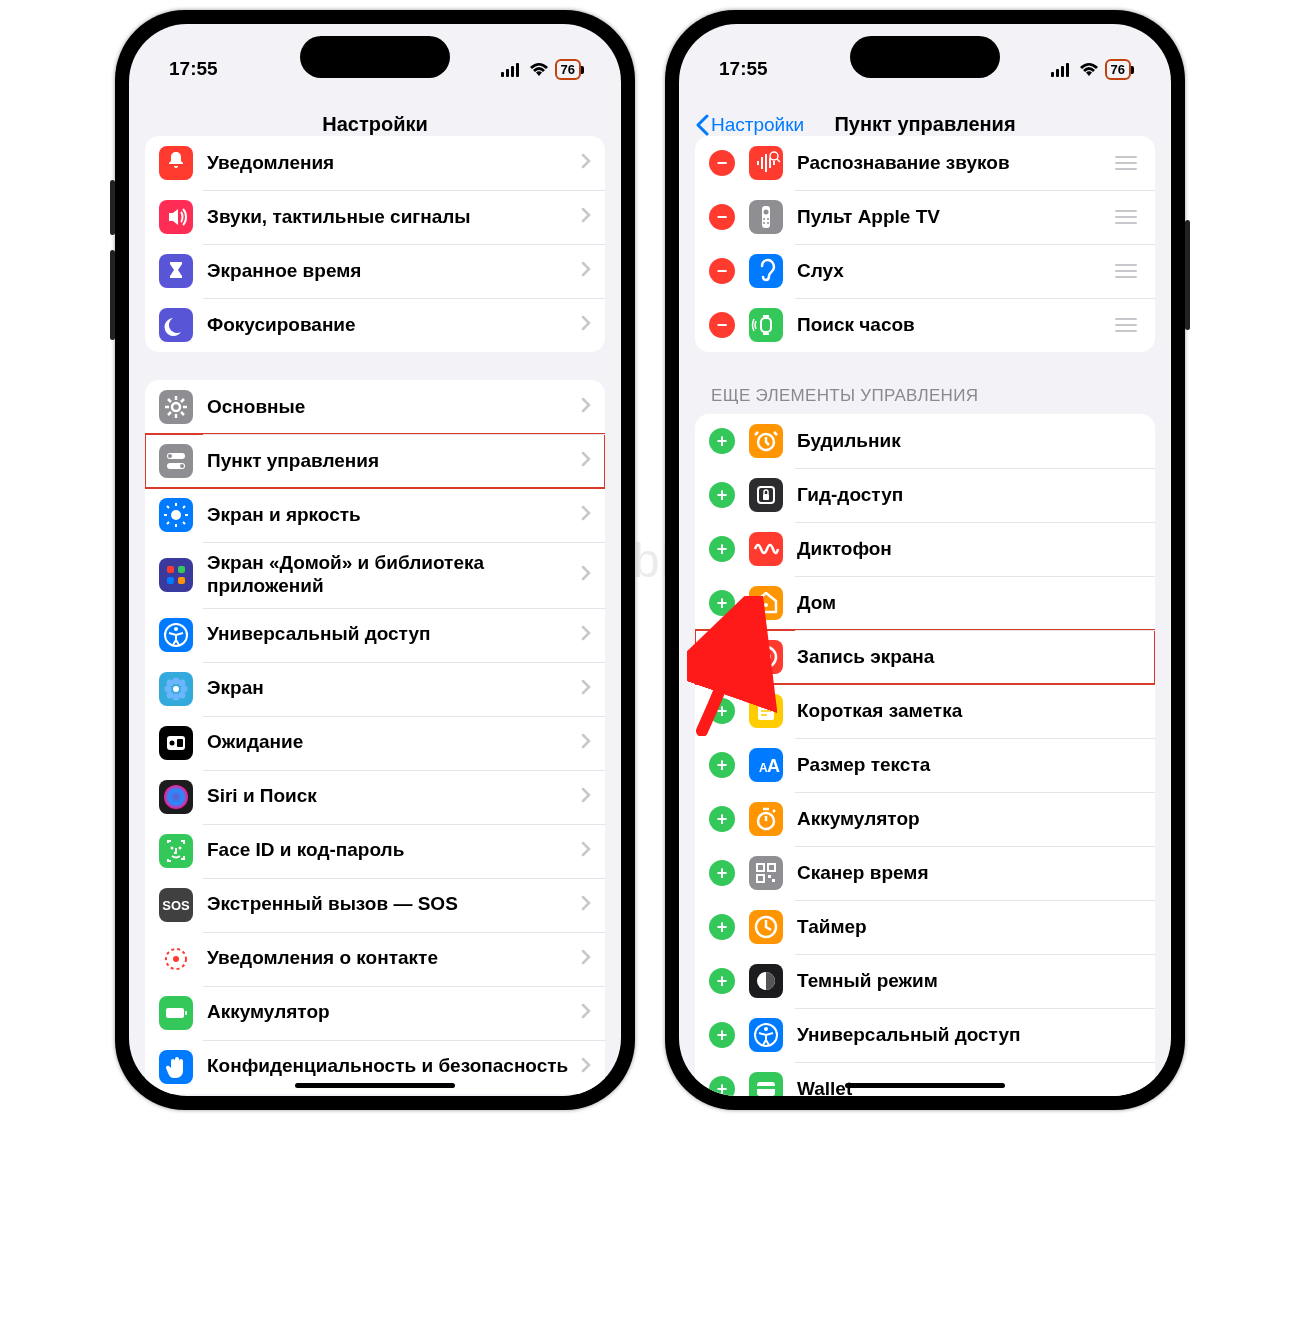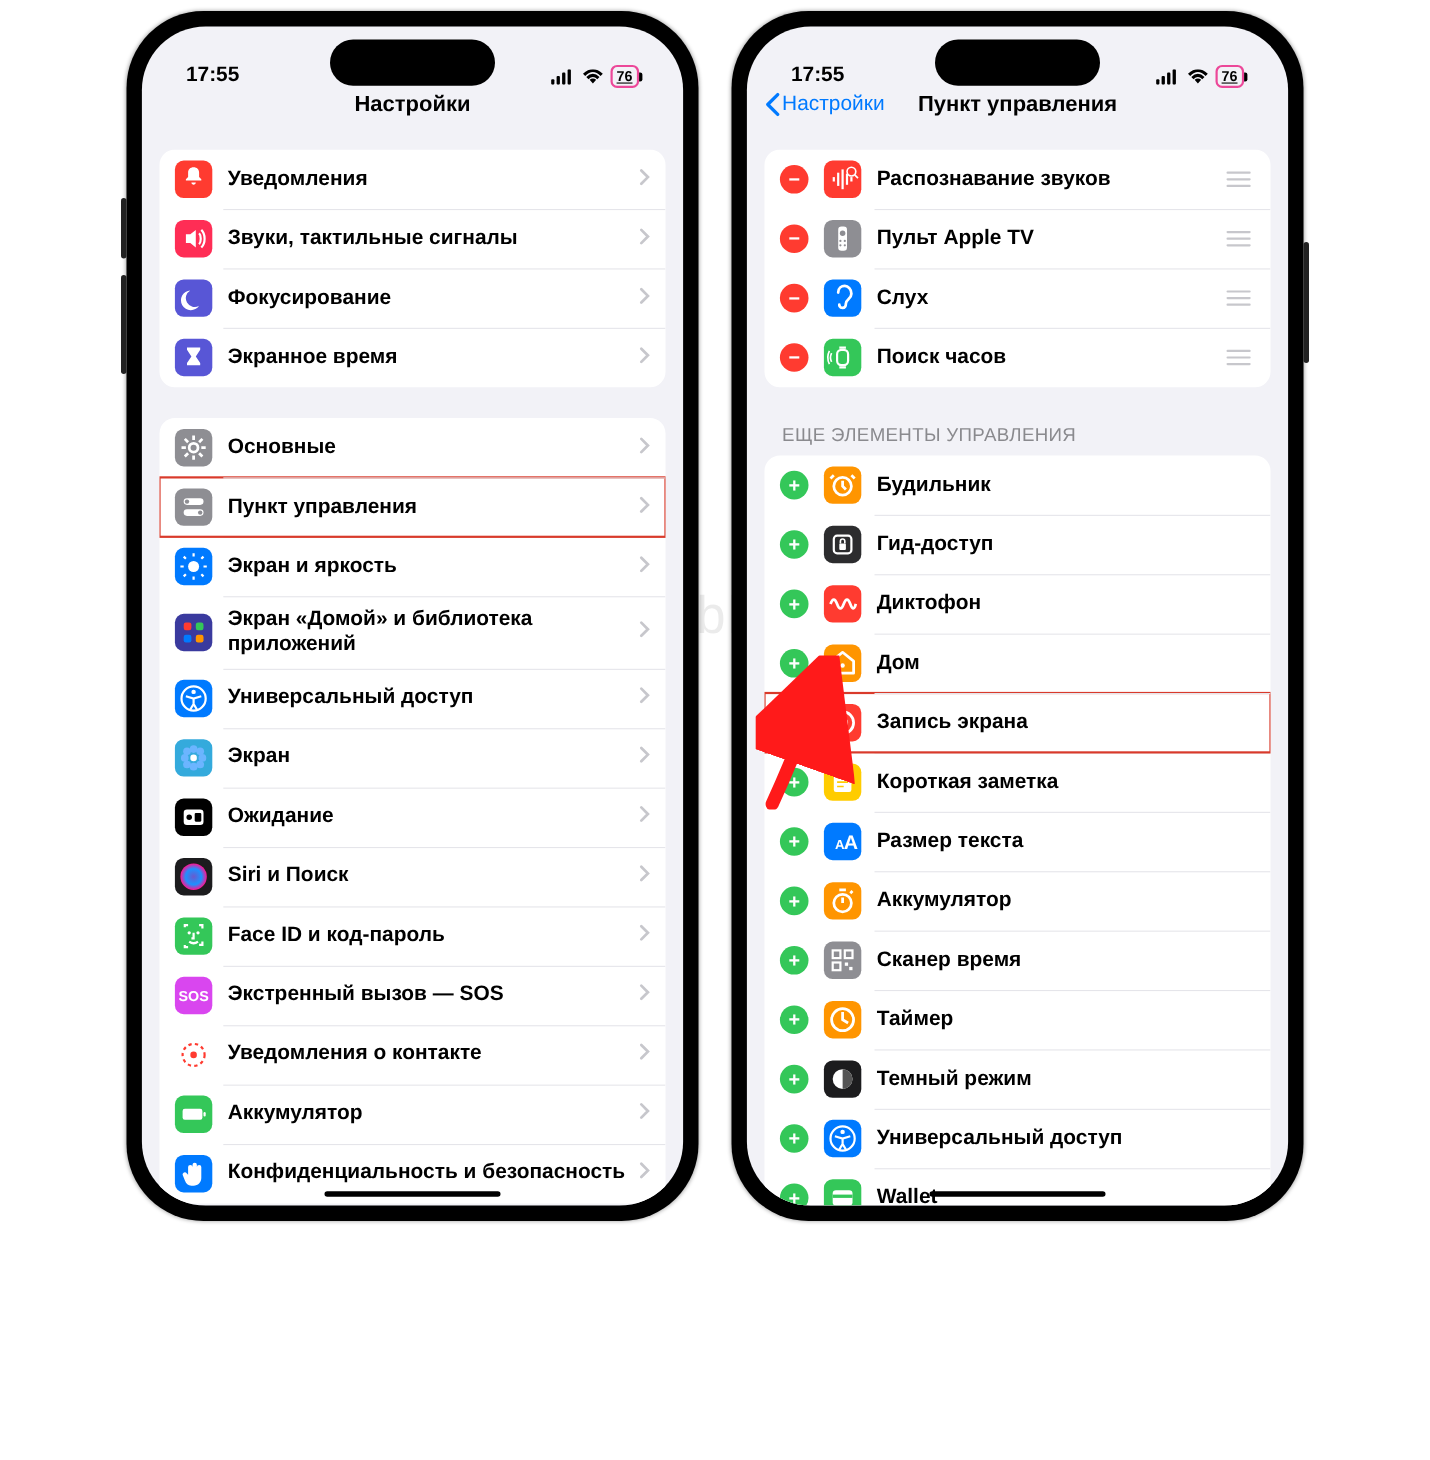--- a/index.html
+++ b/index.html
@@ -63,34 +63,33 @@
     align-items: flex-end;
     justify-content: space-between;
     padding: 0 40px 4px 40px;
     font-weight: 600;
     font-size: 19px;
   }
   .status-right { display: flex; align-items: center; gap: 6px; }
   .status-right svg { display: block; }
   .battery-box {
     display: inline-flex; align-items: center;
-    border: 2px solid #ec4899; border-radius: 6px;
+    border: 2px solid #c2410c; border-radius: 6px;
     padding: 1px 4px; font-size: 13px; font-weight: 700;
     position: relative;
-    text-decoration: underline;
   }
   .battery-box::after {
     content:""; position:absolute; right:-5px; top:50%;
     transform:translateY(-50%); width:3px; height:8px;
     background:#000; border-radius:0 2px 2px 0;
   }
   .nav-bar {
     height: 52px;
     display: flex;
-    align-items: flex-start;
+    align-items: flex-end;
     justify-content: center;
     position: relative;
     font-size: 20px;
     font-weight: 600;
   }
   .nav-back {
     position: absolute; left: 16px;
     display: flex; align-items: center;
     color: #007aff; font-weight: 400; font-size: 19px;
   }
@@ -237,37 +236,37 @@
     <span class="label">Звуки, тактильные сигналы</span>
     <span class="chev">
       <svg width="10" height="16" viewBox="0 0 10 16">
                 <path d="M2 2l6 6-6 6" stroke="#c7c7cc" stroke-width="2.5" fill="none" stroke-linecap="round"></path>
               </svg>
     </span>
           </div>
           <div class="row">
     <span class="icon" style="background:#5856d6">
               <svg viewBox="0 0 34 34" width="34" height="34">
+                <path d="M11 8h12v2l-4 6 4 6v2H11v-2l4-6-4-6z" fill="#fff"></path>
+              </svg>
+            </span>
+    <span class="label">Экранное время</span>
+    <span class="chev">
+      <svg width="10" height="16" viewBox="0 0 10 16">
+                <path d="M2 2l6 6-6 6" stroke="#c7c7cc" stroke-width="2.5" fill="none" stroke-linecap="round"></path>
+              </svg>
+    </span>
+          </div>
+          <div class="row">
+    <span class="icon" style="background:#5856d6">
+              <svg viewBox="0 0 34 34" width="34" height="34">
                 <path d="M22 24a9 9 0 1 1-8-14 7 7 0 0 0 8 14z" fill="#fff"></path>
               </svg>
             </span>
     <span class="label">Фокусирование</span>
-    <span class="chev">
-      <svg width="10" height="16" viewBox="0 0 10 16">
-                <path d="M2 2l6 6-6 6" stroke="#c7c7cc" stroke-width="2.5" fill="none" stroke-linecap="round"></path>
-              </svg>
-    </span>
-          </div>
-          <div class="row">
-    <span class="icon" style="background:#5856d6">
-              <svg viewBox="0 0 34 34" width="34" height="34">
-                <path d="M11 8h12v2l-4 6 4 6v2H11v-2l4-6-4-6z" fill="#fff"></path>
-              </svg>
-            </span>
-    <span class="label">Экранное время</span>
     <span class="chev">
       <svg width="10" height="16" viewBox="0 0 10 16">
                 <path d="M2 2l6 6-6 6" stroke="#c7c7cc" stroke-width="2.5" fill="none" stroke-linecap="round"></path>
               </svg>
     </span>
           </div>
         </div>
       <div class="group nogap" id="left-g2">
           <div class="row">
     <span class="icon" style="background:#8e8e93">
@@ -414,21 +413,21 @@
               </svg>
             </span>
     <span class="label">Face ID и код-пароль</span>
     <span class="chev">
       <svg width="10" height="16" viewBox="0 0 10 16">
                 <path d="M2 2l6 6-6 6" stroke="#c7c7cc" stroke-width="2.5" fill="none" stroke-linecap="round"></path>
               </svg>
     </span>
           </div>
           <div class="row">
-    <span class="icon" style="background:#d946ef">
+    <span class="icon" style="background:#404040">
               <svg viewBox="0 0 34 34" width="34" height="34">
                 <text x="17" y="22" text-anchor="middle" font-size="13" font-weight="700" fill="#fff">SOS</text>
               </svg>
             </span>
     <span class="label">Экстренный вызов — SOS</span>
     <span class="chev">
       <svg width="10" height="16" viewBox="0 0 10 16">
                 <path d="M2 2l6 6-6 6" stroke="#c7c7cc" stroke-width="2.5" fill="none" stroke-linecap="round"></path>
               </svg>
     </span>

